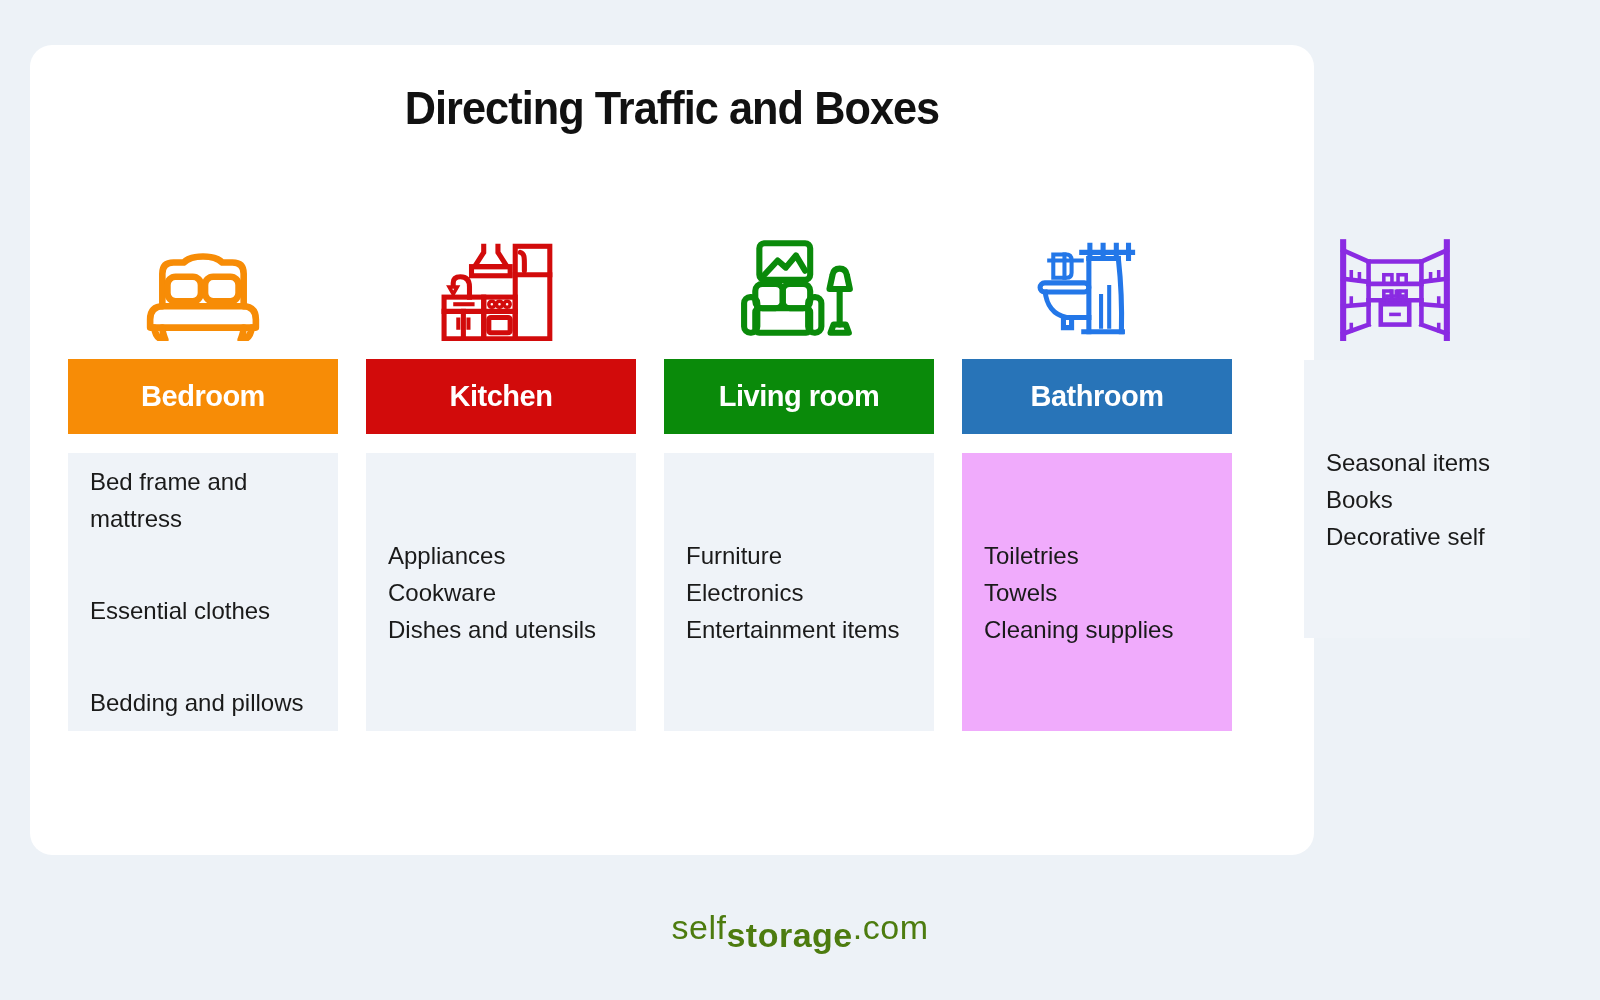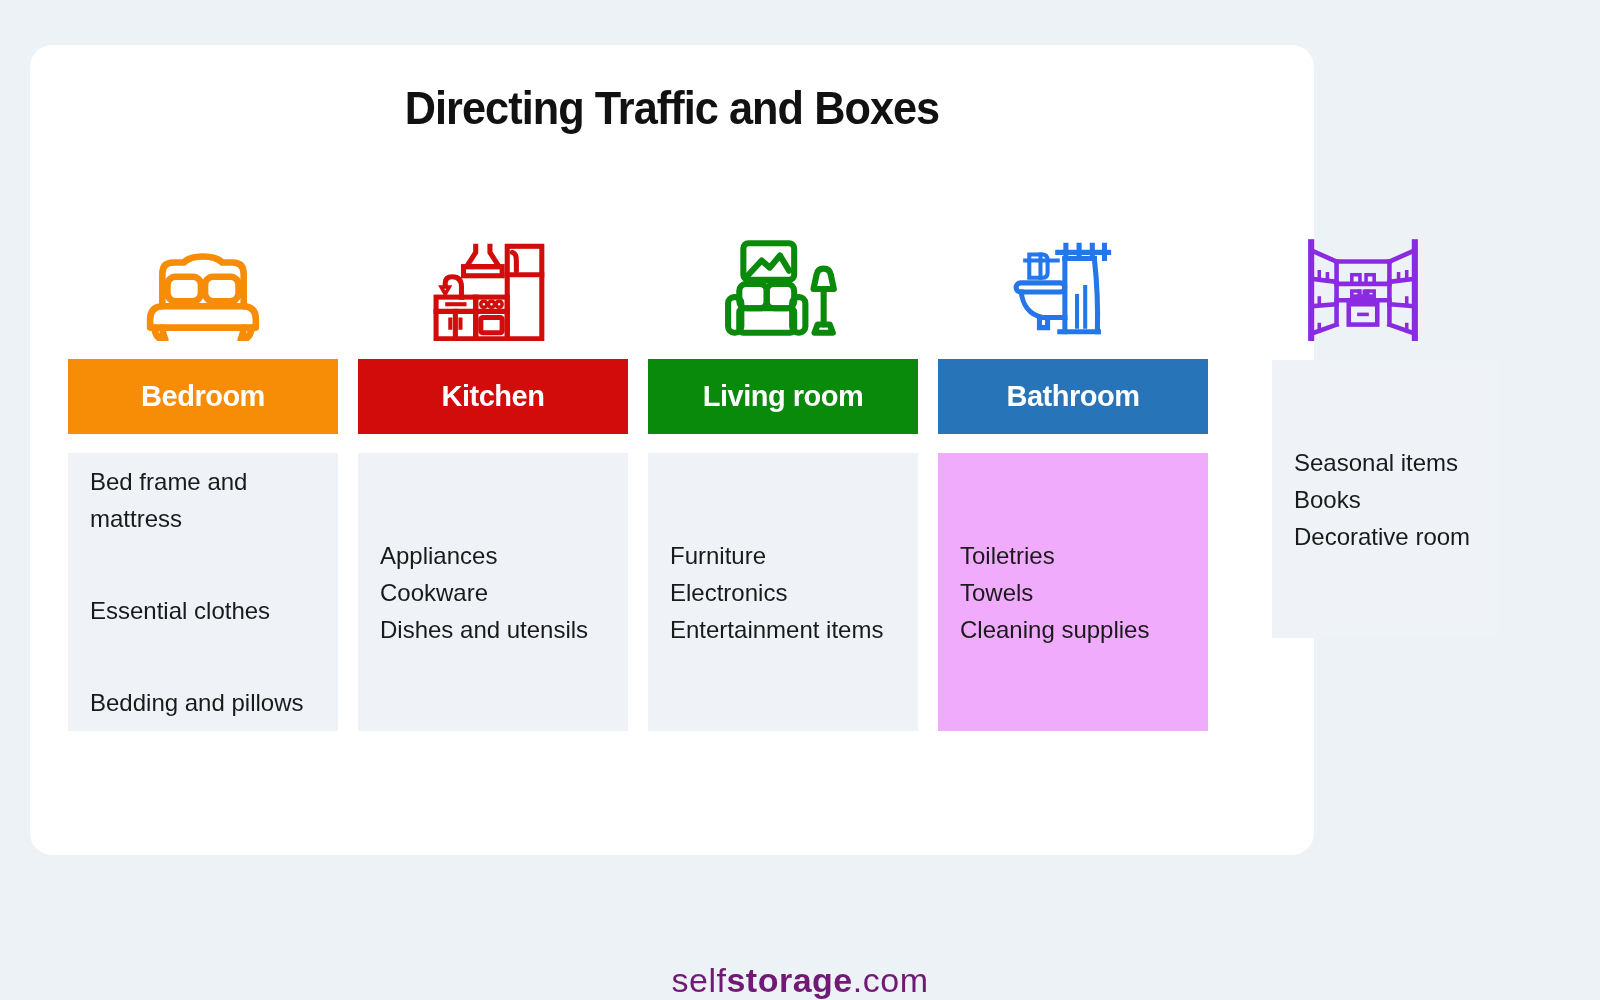--- a/index.html
+++ b/index.html
@@ -24,21 +24,21 @@
     text-align:center;
     font-size:46px;
     font-weight:700;
     letter-spacing:-1px;
     color:#111111;
     transform:scaleX(0.94);
     line-height:54px;
   }
   .columns{
     display:flex;
-    gap:20px;
+    gap:28px;
     padding:0 72px 0 38px;
     margin-top:100px;
   }
   .column{width:270px;flex:0 0 270px;}
   .icon-box{
     height:106px;
     display:flex;
     justify-content:center;
     align-items:flex-end;
     margin-bottom:18px;
@@ -212,24 +212,24 @@
           <rect x="63" y="51" width="8" height="9" stroke-width="3.5"></rect>
           <rect x="46" y="64" width="28" height="20"></rect>
           <path d="M56,74 H64" stroke-width="3.5"></path>
           <rect x="52" y="56" width="16" height="8" stroke-width="3.5"></rect>
           <path d="M56,51 V56 M61,51 V56 M65,51 V56" stroke-width="3"></path>
         </svg>
       </div>
       <div class="col-body" style="background: rgb(239, 243, 248); margin-left: 44px;">
         <div class="item">Seasonal items</div>
         <div class="item">Books</div>
-        <div class="item">Decorative room</div>
+        <div class="item">Decorative self</div>
       </div>
     </div>
 
   </div>
 </div>
 
-<div class="footer" style="color: #701a75; align-items: flex-end;">
+<div class="footer" style="color: #4d7c0f;">
   <span>self</span>
     <span class="bold">storage</span>
     <span>.com</span>
 </div>
 
 </body></html>

